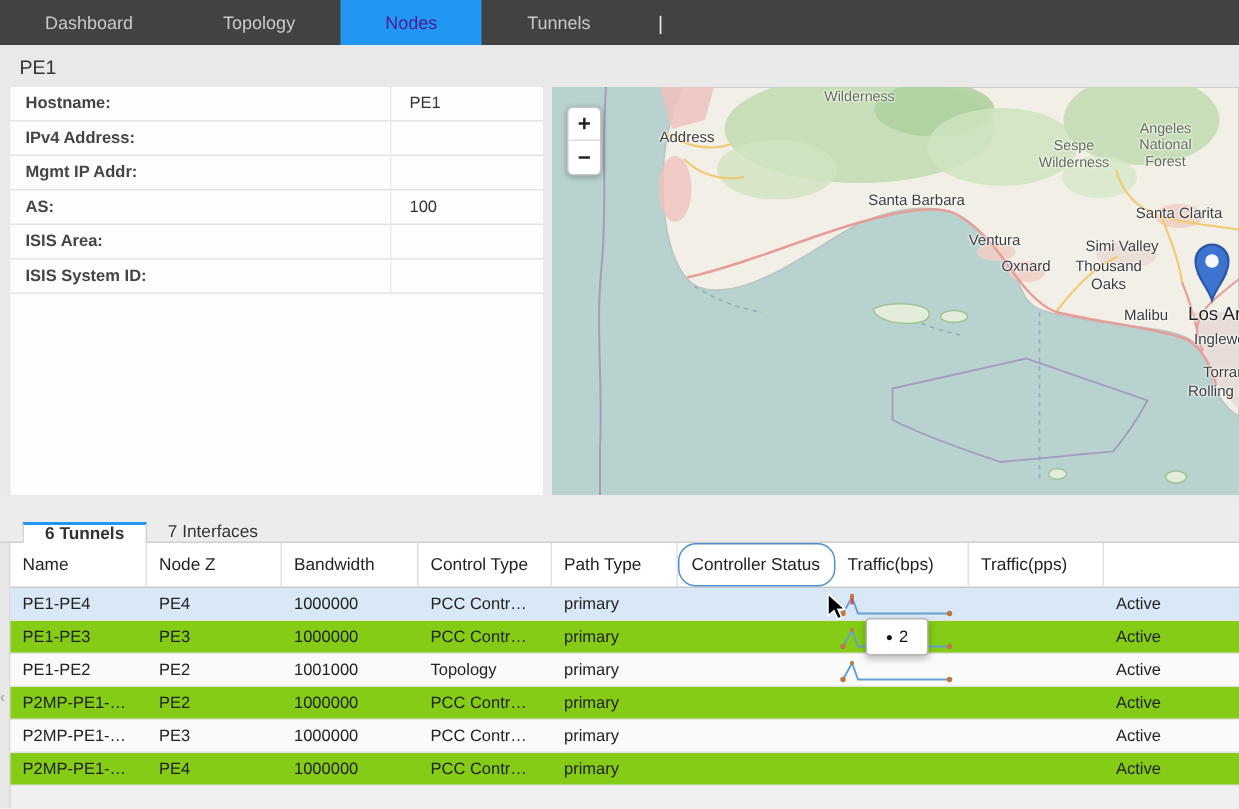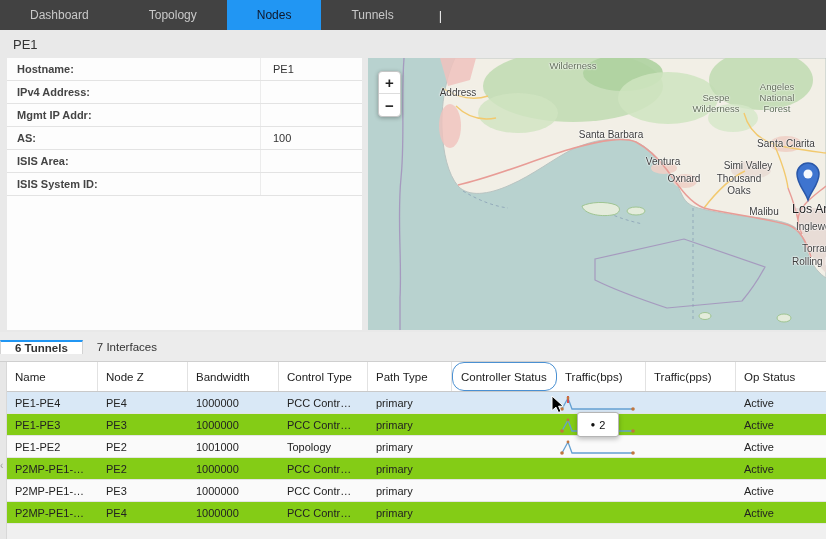--- a/index.html
+++ b/index.html
@@ -4,21 +4,21 @@
 <style>
   * { margin:0; padding:0; box-sizing:border-box; }
   html,body { width:826px; height:539px; overflow:hidden; }
   #app { position:relative; width:826px; height:539px; background:#e9e9e9;
          font-family:"Liberation Sans", sans-serif; overflow:hidden; }
 
   
   .nav { position:absolute; top:0; left:0; right:0; height:30px; background:#424242;
          display:flex; align-items:stretch; font-size:12px; color:#c9c9c9; }
   .nav-item { display:flex; align-items:center; padding:0 30px; cursor:pointer; }
-  .nav-item.active { background:#2196f3; color:#0f172a; }
+  .nav-item.active { background:#2196f3; color:#4c1d95; }
   .nav-sep { display:flex; align-items:center; padding-left:15px; color:#e8e8e8; font-size:13px; }
 
   
   .page-header { position:absolute; top:30px; left:0; right:0; height:28px; background:#e9e9e9;
                  display:flex; align-items:center; padding-left:13px; font-size:13px; color:#333; }
 
   
   .details { position:absolute; top:58px; left:7px; width:355px; height:272px; background:#fdfdfd; }
   .drow { display:flex; align-items:stretch; height:23px; border-bottom:1px solid #e3e3e3;
           padding-left:10px; font-size:11px; }
@@ -39,21 +39,21 @@
   .zoomctl { position:absolute; left:10px; top:13px; width:23px; background:#fff;
              border:1px solid #c6c6c6; border-radius:4px; box-shadow:0 1px 4px rgba(0,0,0,.3); }
   .zbtn { width:100%; height:22px; display:flex; align-items:center; justify-content:center;
           font-size:15px; font-weight:bold; color:#222; cursor:pointer; }
   .zbtn:first-child { border-bottom:1px solid #ddd; }
   .pin { position:absolute; left:425px; top:100px; }
 
   
   .bottom { position:absolute; top:332px; left:0; right:0; bottom:0; background:#f0f0f0; }
   .tabbar { position:absolute; top:0; left:0; right:0; height:30px; background:#ececec;
-            border-bottom:1px solid #cfcfcf; display:flex; align-items:center; padding-left:0;
+            border-bottom:1px solid #cfcfcf; display:flex; align-items:flex-end; padding-left:15px;
             font-size:11.5px; }
   .tab { display:flex; align-items:center; padding:0 14px; color:#333; cursor:pointer; }
   .tab.active { background:#fff; border-top:2px solid #2196f3; border-left:1px solid #d3d3d3;
                 border-right:1px solid #d3d3d3; font-weight:600; margin-bottom:-1px; }
   .leftstrip { position:absolute; top:30px; left:0; width:7px; bottom:0; background:#e7e7e7;
                border-right:1px solid #d8d8d8; }
   .leftstrip .chev { position:absolute; top:98px; left:0px; font-size:10px; color:#9a9a9a; }
 
   .grid { position:absolute; top:30px; left:7px; right:0; bottom:0; }
   .ghead { display:flex; height:30px; background:#fff; border-bottom:1px solid #c9c9c9;
@@ -191,21 +191,20 @@
     <div class="grid">
       <div class="ghead">
         <div class="hc w0">Name</div>
         <div class="hc w1">Node Z</div>
         <div class="hc w2">Bandwidth</div>
         <div class="hc w3">Control Type</div>
         <div class="hc w4">Path Type</div>
         <div class="hc w5 focus">Controller Status</div>
         <div class="hc w6">Traffic(bps)</div>
         <div class="hc w7">Traffic(pps)</div>
-        <div class="hc w8">Op Status</div>
       </div>
 
       <div class="trow sel">
         <div class="tc w0">PE1-PE4</div>
         <div class="tc w1">PE4</div>
         <div class="tc w2">1000000</div>
         <div class="tc w3">PCC Contr…</div>
         <div class="tc w4">primary</div>
         <div class="tc w5"></div>
         <div class="tc w6 spark">

